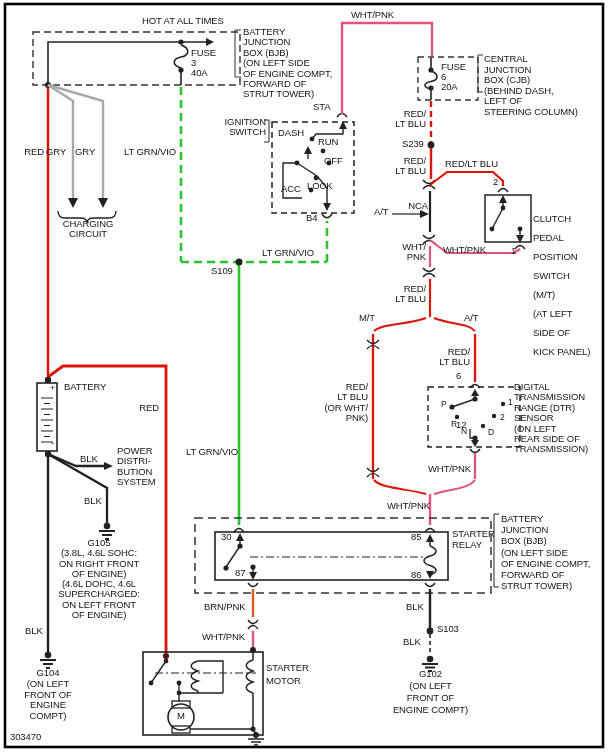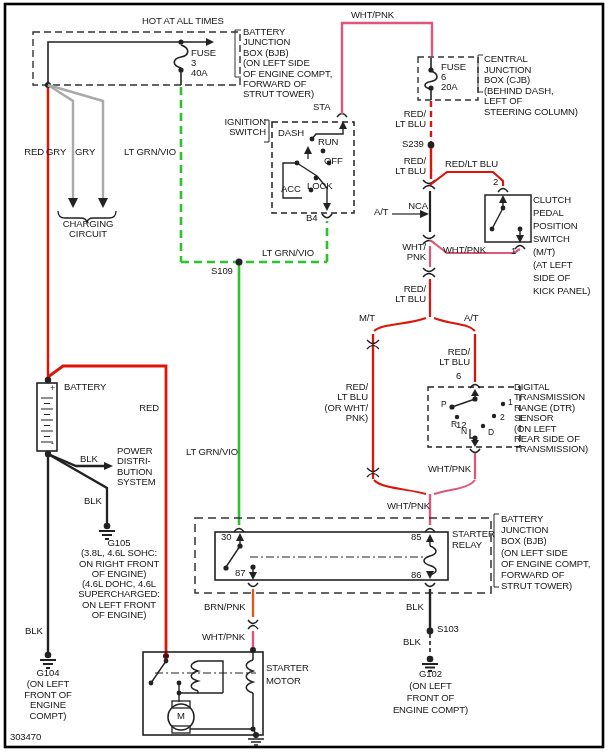--- a/index.html
+++ b/index.html
@@ -281,21 +281,21 @@
 <div class="lb" style="left:262px;top:248px">LT GRN/VIO</div>
 <div class="lb" style="left:211px;top:266px">S109</div>
 <div class="lb" style="left:186px;top:447px">LT GRN/VIO</div>
 <div class="lb ra" style="left:395px;top:109px;width:31px">RED/
 LT BLU</div>
 <div class="lb" style="left:402px;top:139px">S239</div>
 <div class="lb ra" style="left:395px;top:156px;width:31px">RED/
 LT BLU</div>
 <div class="lb" style="left:445px;top:159px">RED/LT BLU</div>
 <div class="lb" style="left:493px;top:177px">2</div>
-<div class="lb" style="left:533px;top:193px;line-height:13px">CLUTCH
+<div class="lb" style="left:533px;top:209px;line-height:19px">CLUTCH
 PEDAL
 POSITION
 SWITCH
 (M/T)
 (AT LEFT
 SIDE OF
 KICK PANEL)</div>
 <div class="lb" style="left:511px;top:246px">1</div>
 <div class="lb ra" style="left:404px;top:201px;width:24px">NCA</div>
 <div class="lb" style="left:374px;top:207px">A/T</div>
@@ -357,21 +357,21 @@
 <div class="lb" style="left:64px;top:382px">BATTERY</div>
 <div class="lb sm" style="left:50px;top:383px">+</div>
 <div class="lb sm" style="left:51px;top:438px">-</div>
 <div class="lb ra" style="left:131px;top:403px;width:28px">RED</div>
 <div class="lb" style="left:80px;top:454px">BLK</div>
 <div class="lb" style="left:117px;top:446px">POWER
 DISTRI-
 BUTION
 SYSTEM</div>
 <div class="lb" style="left:84px;top:496px">BLK</div>
-<div class="lb ca" style="left:40px;top:538px;width:158px;line-height:10.3px">G105
+<div class="lb ca" style="left:20px;top:538px;width:158px;line-height:10.3px">G105
 (3.8L, 4.6L SOHC:
 ON RIGHT FRONT
 OF ENGINE)
 (4.6L DOHC, 4.6L
 SUPERCHARGED:
 ON LEFT FRONT
 OF ENGINE)</div>
 <div class="lb" style="left:25px;top:626px">BLK</div>
 <div class="lb ca" style="left:9px;top:668px;width:78px;line-height:10.8px">G104
 (ON LEFT

